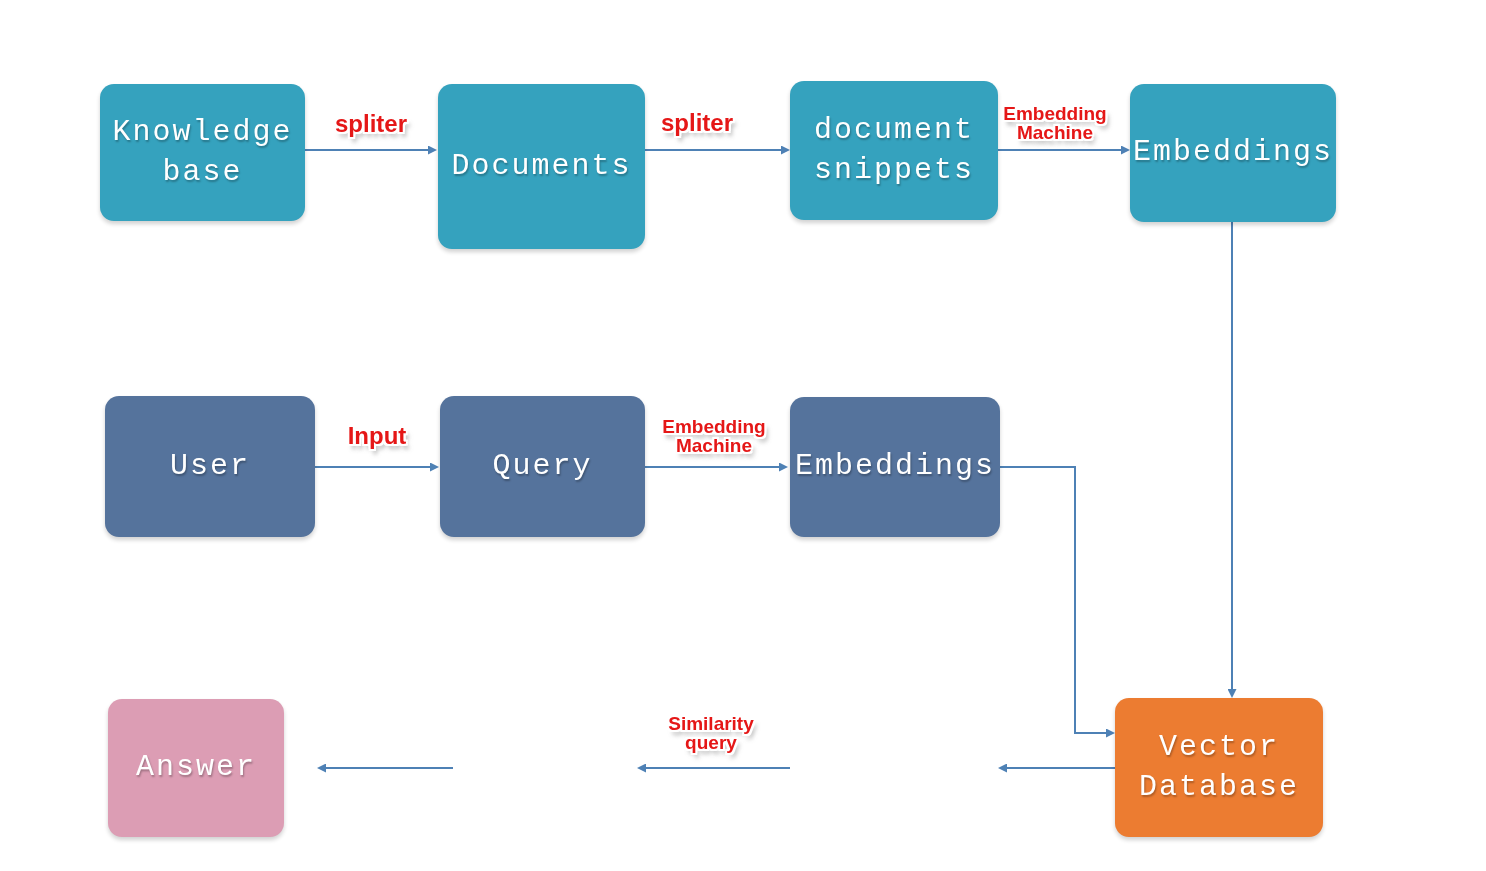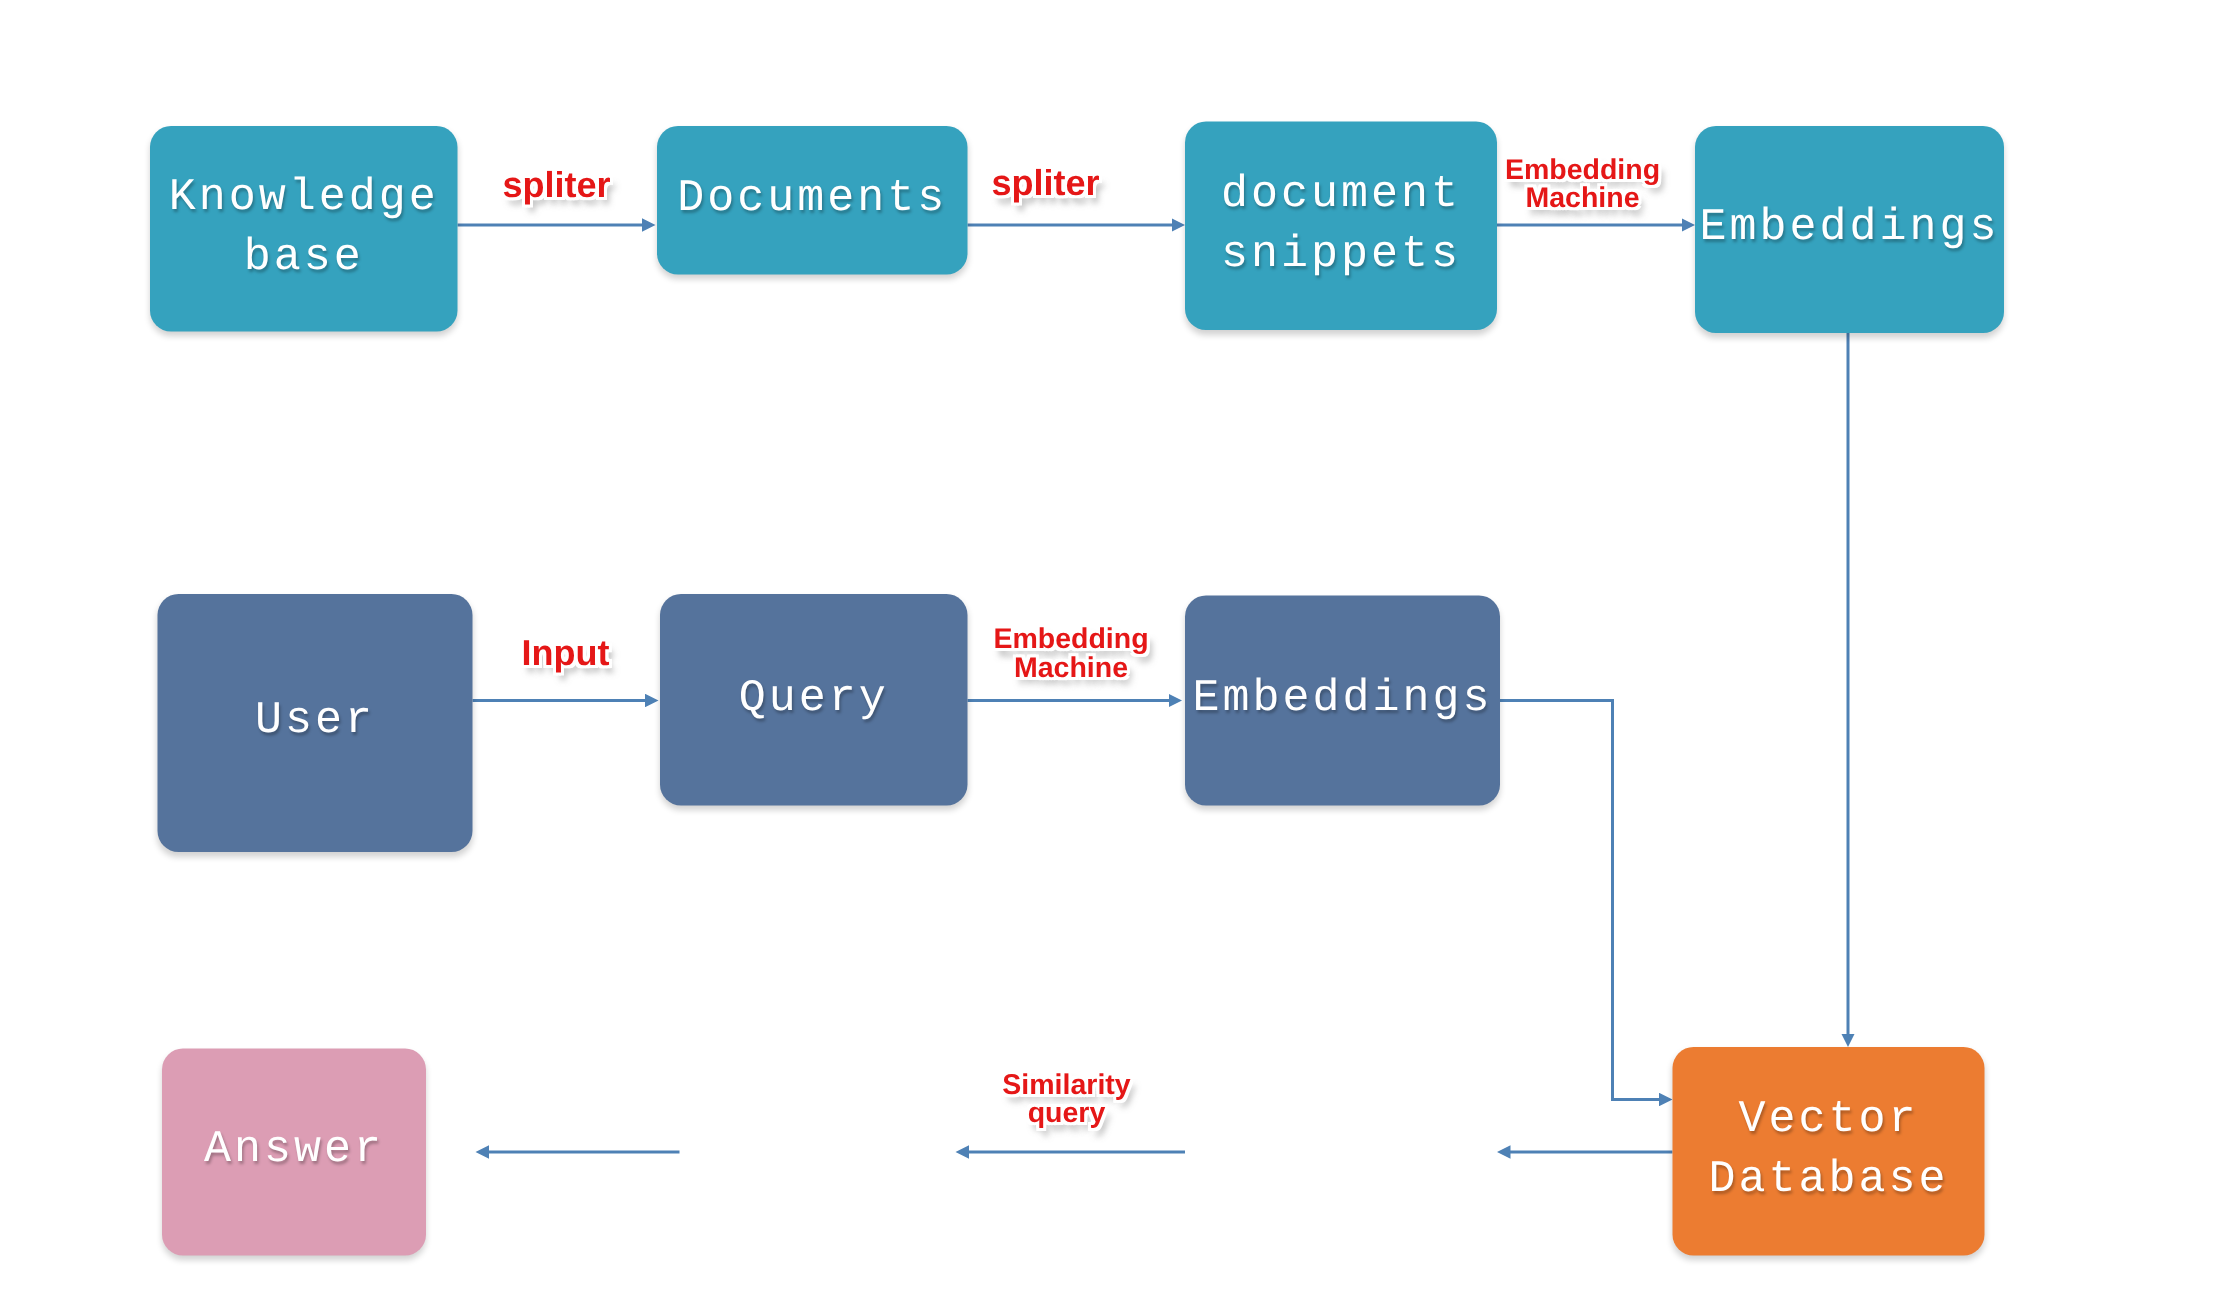--- a/index.html
+++ b/index.html
@@ -38,24 +38,24 @@
     white-space: pre-line;
     box-shadow: 0 3px 4px rgba(0,0,0,0.18);
     text-shadow: 1px 2px 2px rgba(0,0,0,0.28);
   }
   .node.teal   { background: var(--teal); }
   .node.slate  { background: var(--slate); }
   .node.pink   { background: var(--pink); }
   .node.orange { background: var(--orange); }
 
   .n-knowledge-base    { left: 100px; top:  84px; width: 205px; height: 137px; }
-  .n-documents         { left: 438px; top:  84px; width: 207px; height: 99px; }
+  .n-documents         { left: 438px; top:  84px; width: 207px; height: 165px; }
   .n-document-snippets { left: 790px; top:  81px; width: 208px; height: 139px; }
   .n-embeddings-doc    { left:1130px; top:  84px; width: 206px; height: 138px; }
-  .n-user              { left: 105px; top: 396px; width: 210px; height: 172px; }
+  .n-user              { left: 105px; top: 396px; width: 210px; height: 141px; }
   .n-query             { left: 440px; top: 396px; width: 205px; height: 141px; }
   .n-embeddings-query  { left: 790px; top: 397px; width: 210px; height: 140px; }
   .n-answer            { left: 108px; top: 699px; width: 176px; height: 138px; }
   .n-prompt            { left: 790px; top: 699px; width: 208px; height: 139px; }
   .n-vector-database   { left:1115px; top: 698px; width: 208px; height: 139px; }
 
   .n-llm {
     left: 455px; top: 680px; width: 178px; height: 178px;
     border-radius: 50%;
     background: var(--amber);

